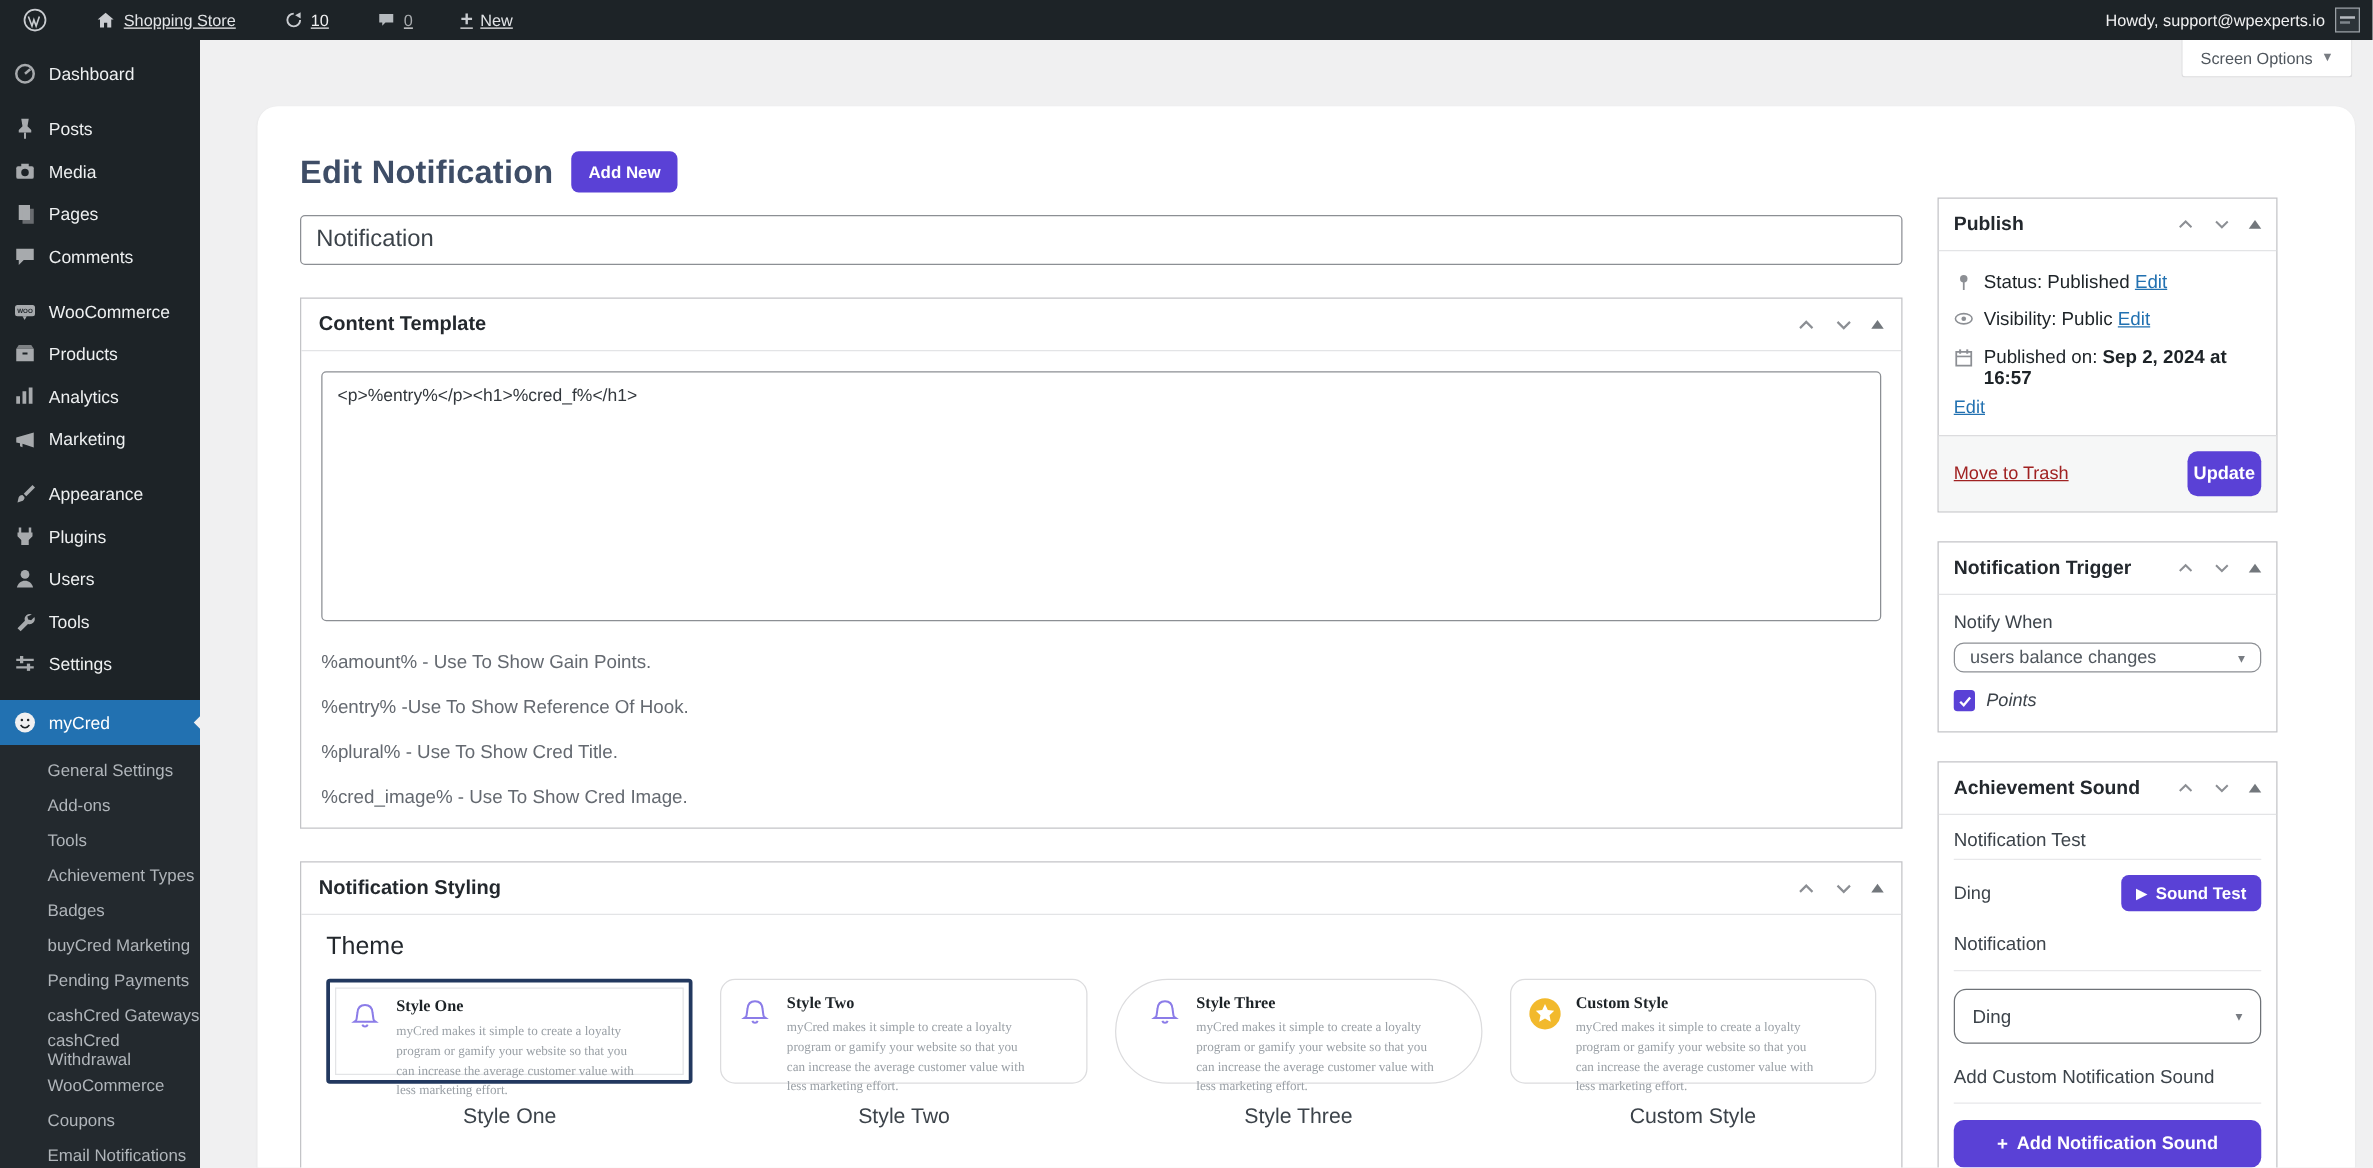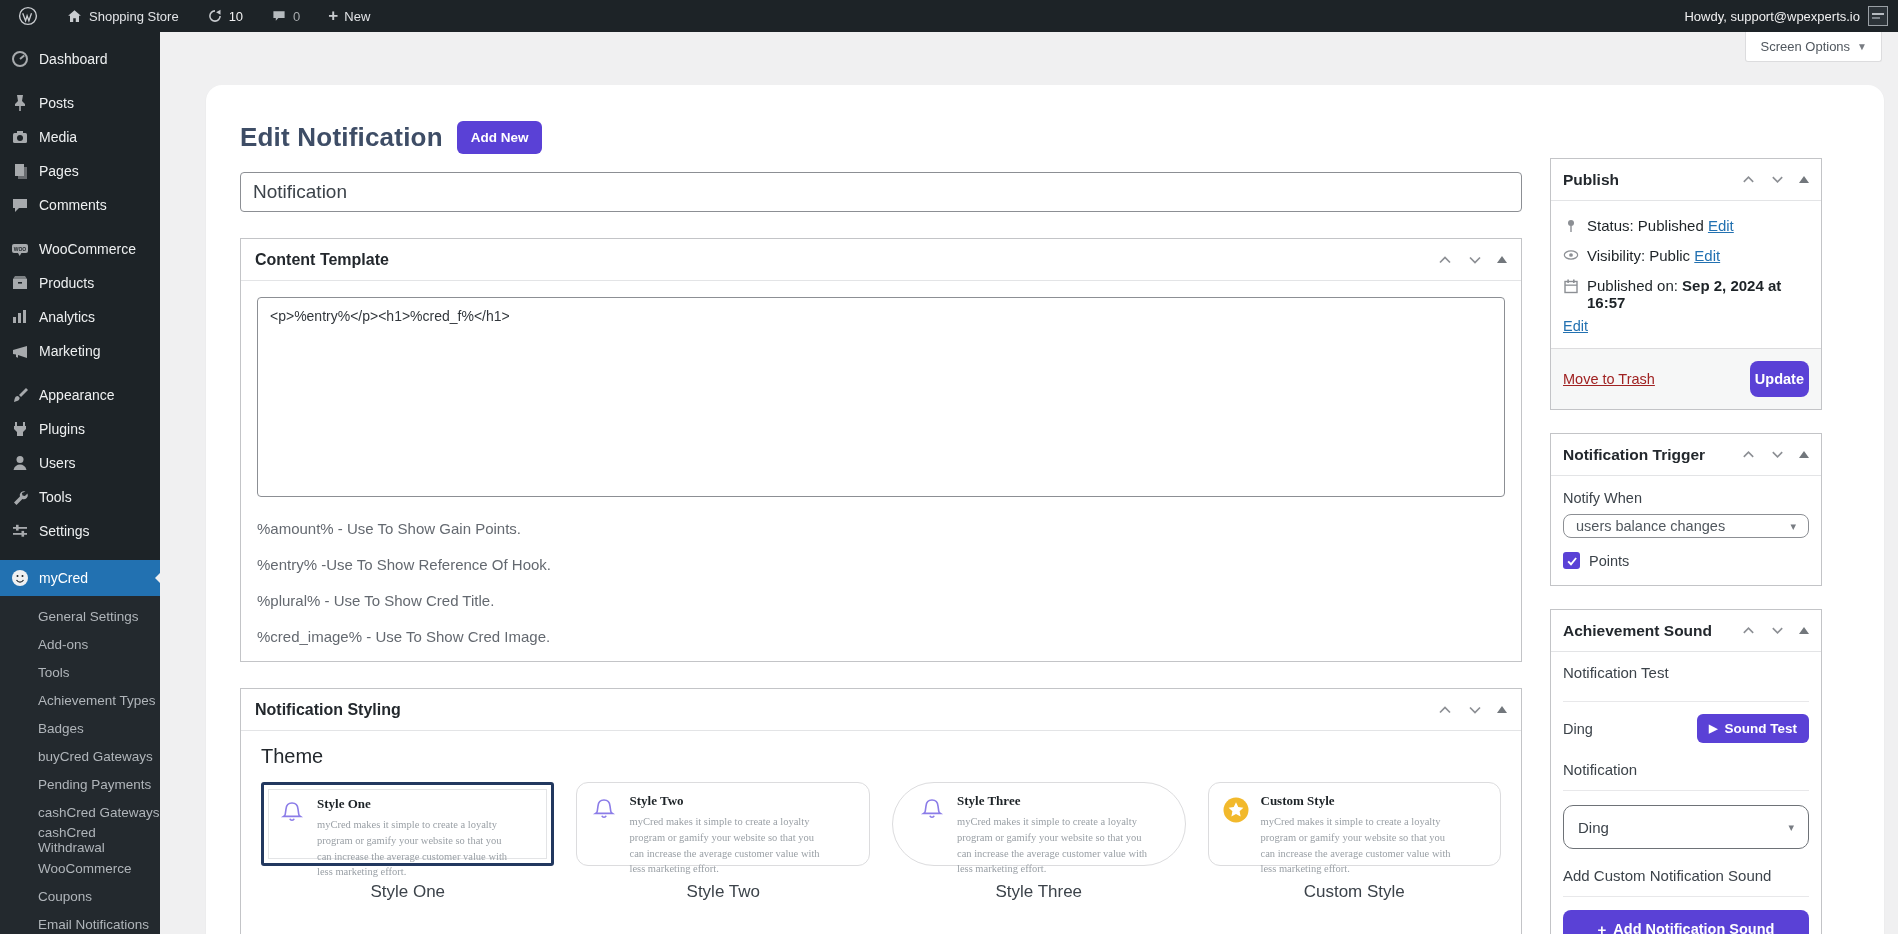--- a/index.html
+++ b/index.html
@@ -2,21 +2,21 @@
 <html><head>
 <meta charset="utf-8">
 <style>
   * { margin:0; padding:0; box-sizing:border-box; }
   html,body { width:1898px; height:934px; overflow:hidden; background:#f0f0f1;
               font-family:"Liberation Sans", sans-serif; }
 
   
   .adminbar { position:absolute; left:0; top:0; width:1898px; height:32px; background:#1d2327;
               display:flex; align-items:center; color:#f0f0f1; font-size:13px; z-index:50; }
-  .ab-left { display:flex; align-items:flex-end; gap:12px; padding-left:10px; }
+  .ab-left { display:flex; align-items:flex-end; gap:22px; padding-left:10px;text-decoration:underline; }
   .ab-item { display:flex; align-items:center; gap:6px; padding:0 8px; height:32px; color:#e2e4e7; cursor:pointer; }
   .ab-item svg { display:block; }
   .ab-count { color:#f0f0f1; }
   .ab-count.dim { color:#a7aaad; }
   .ab-plus { font-size:17px; font-weight:bold; color:#c9ccd0; line-height:1; margin-top:-2px; }
   .ab-right { margin-left:auto; display:flex; align-items:center; gap:8px; padding-right:10px; }
   .ab-avatar { width:20px; height:20px; background:#2c3338; border:1px solid #9aa0a5; position:relative; }
   .ab-avatar::before { content:""; position:absolute; left:3px; top:6px; width:12px; height:2px; background:#b6bbc0; }
   .ab-avatar::after  { content:""; position:absolute; left:3px; top:10px; width:8px; height:2px; background:#7e858b; }
 
@@ -105,26 +105,26 @@
                 align-items:center; justify-content:space-between; }
   a.trash-link { color:#a02222; font-size:14.5px; text-decoration:underline; cursor:pointer; }
   .btn-update { font-size:14.5px; font-weight:600; padding:10px 5px; border-radius:8px; }
 
   .trig-body { padding:14px 12px 16px 12px; }
   .field-label { font-size:14.5px; color:#3c434a; }
   .fake-select { margin-top:8px; height:24px; border:1px solid #8c8f94; border-radius:8px; display:flex;
                  align-items:center; justify-content:space-between; padding:0 12px; font-size:14.5px;
                  color:#50575e; cursor:pointer; background:#fff; }
   .sel-caret { color:#787c82; font-size:11px; }
-  .check-row { display:flex; align-items:center; gap:9px; margin-top:14px; font-size:14.5px; color:#3c434a; }
+  .check-row { display:flex; align-items:center; gap:9px; margin-top:14px; font-size:14.5px; color:#3c434a;font-style:italic; }
   .checkbox { width:17px; height:17px; background:#5a41d6; border-radius:3px; display:flex;
               align-items:center; justify-content:center; cursor:pointer; }
 
   .sound-body { padding:12px 12px 16px 12px; }
-  .sound-label { font-size:15px; color:#3c434a; padding-bottom:20px; border-bottom:1px solid #e8e8ea; }
+  .sound-label { font-size:15px; color:#3c434a; padding-bottom:6px; border-bottom:1px solid #e8e8ea; }
   .sound-row { display:flex; align-items:center; justify-content:space-between; margin-top:12px; }
   .sound-current { font-size:14.5px; color:#3c434a; }
   .btn-soundtest { font-size:13.5px; font-weight:600; padding:7px 12px; border-radius:6px; }
   .play-glyph { font-size:11px; }
   .sound-label2 { margin-top:18px; border-bottom:1px solid #e8e8ea; padding-bottom:12px; }
   .sound-select { margin-top:14px; height:44px; border:1px solid #6e7277; border-radius:10px; font-size:15px;
                   color:#3c434a; padding:0 14px; }
   .btn-addsound { margin-top:13px; width:100%; height:38px; font-size:14.5px; font-weight:600; border-radius:8px; }
   .plus-glyph { font-size:15px; font-weight:bold; }
 </style>
@@ -283,21 +283,21 @@
           <path d="M6.5 12c1 1.5 2.3 2.2 3.5 2.2s2.5-.7 3.5-2.2" fill="none" stroke="#1d2327" stroke-width="1.2"></path>
         </svg>
       <span>myCred</span>
     </div>
     <div class="sb-sub">
       <div class="sb-sub-item">General Settings</div>
       <div class="sb-sub-item">Add-ons</div>
       <div class="sb-sub-item">Tools</div>
       <div class="sb-sub-item">Achievement Types</div>
       <div class="sb-sub-item">Badges</div>
-      <div class="sb-sub-item">buyCred Gateways</div>
+      <div class="sb-sub-item">buyCred Marketing</div>
       <div class="sb-sub-item">Pending Payments</div>
       <div class="sb-sub-item">cashCred Gateways</div>
       <div class="sb-sub-item">cashCred Withdrawal</div>
       <div class="sb-sub-item">WooCommerce</div>
       <div class="sb-sub-item">Coupons</div>
       <div class="sb-sub-item">Email Notifications</div>
     </div>
   </div>
 </div>
 

